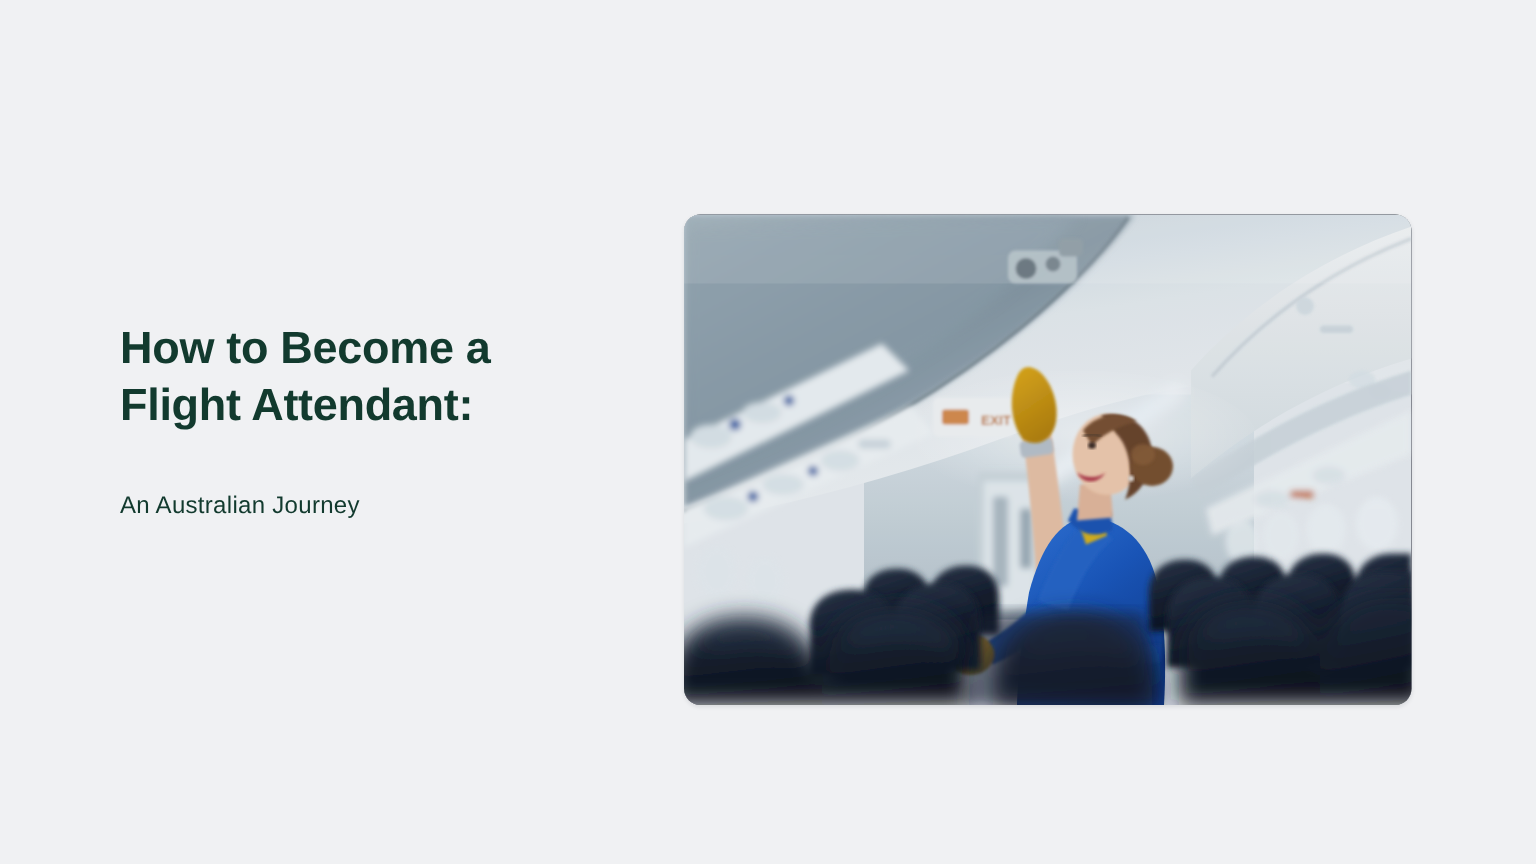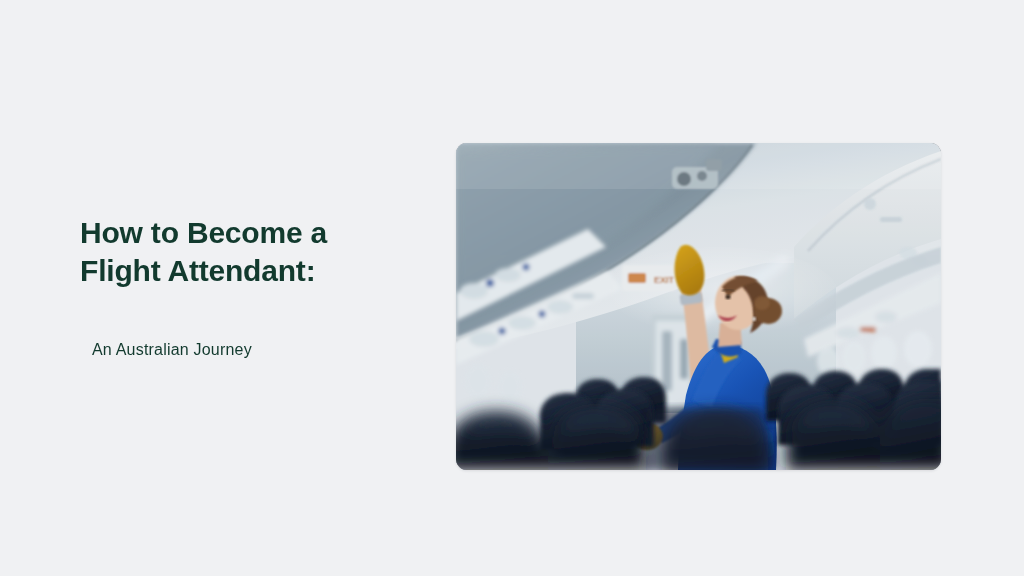--- a/index.html
+++ b/index.html
@@ -32,21 +32,21 @@
   .headline {
     margin: 0;
     font-size: 30px;
     line-height: 38px;
     font-weight: 700;
     letter-spacing: -0.2px;
     color: #123a2e;
     white-space: pre-line;
   }
   .subhead {
-    margin: 12px;
+    margin: 0;
     padding-top: 36px;
     font-size: 16px;
     line-height: 24px;
     font-weight: 500;
     letter-spacing: 0.2px;
     color: #123a2e;
   }
 
   
   .photo {

